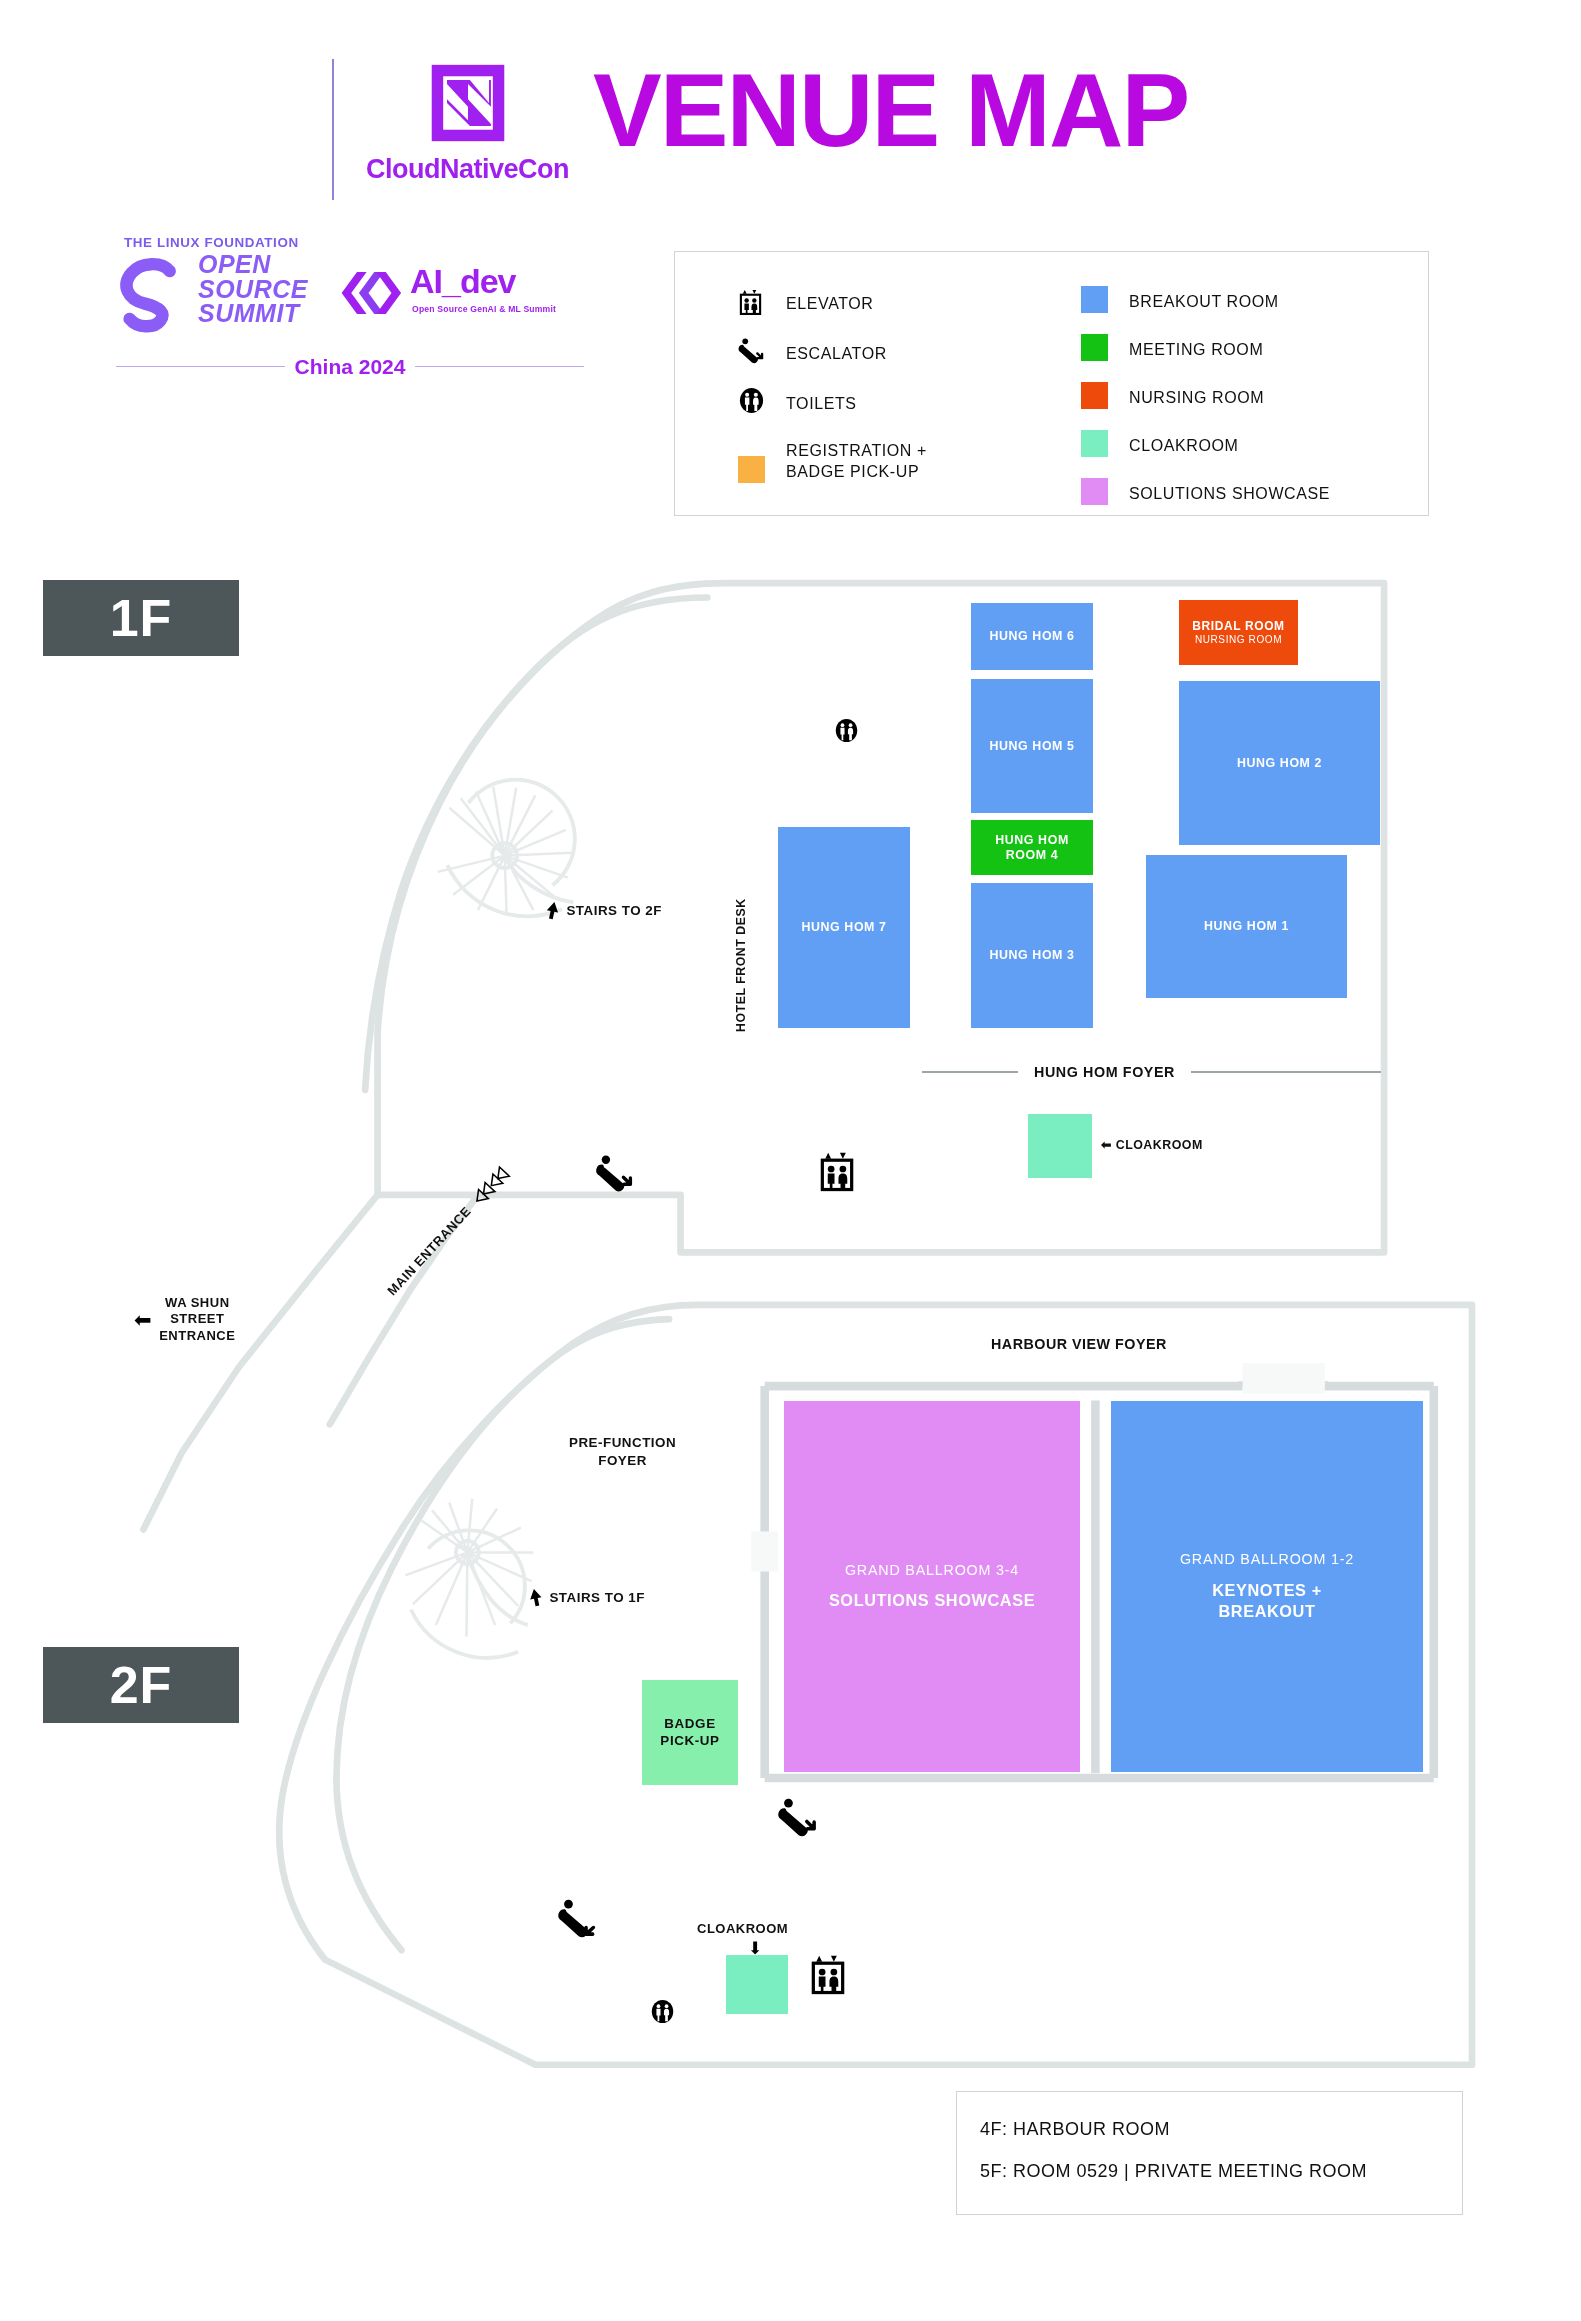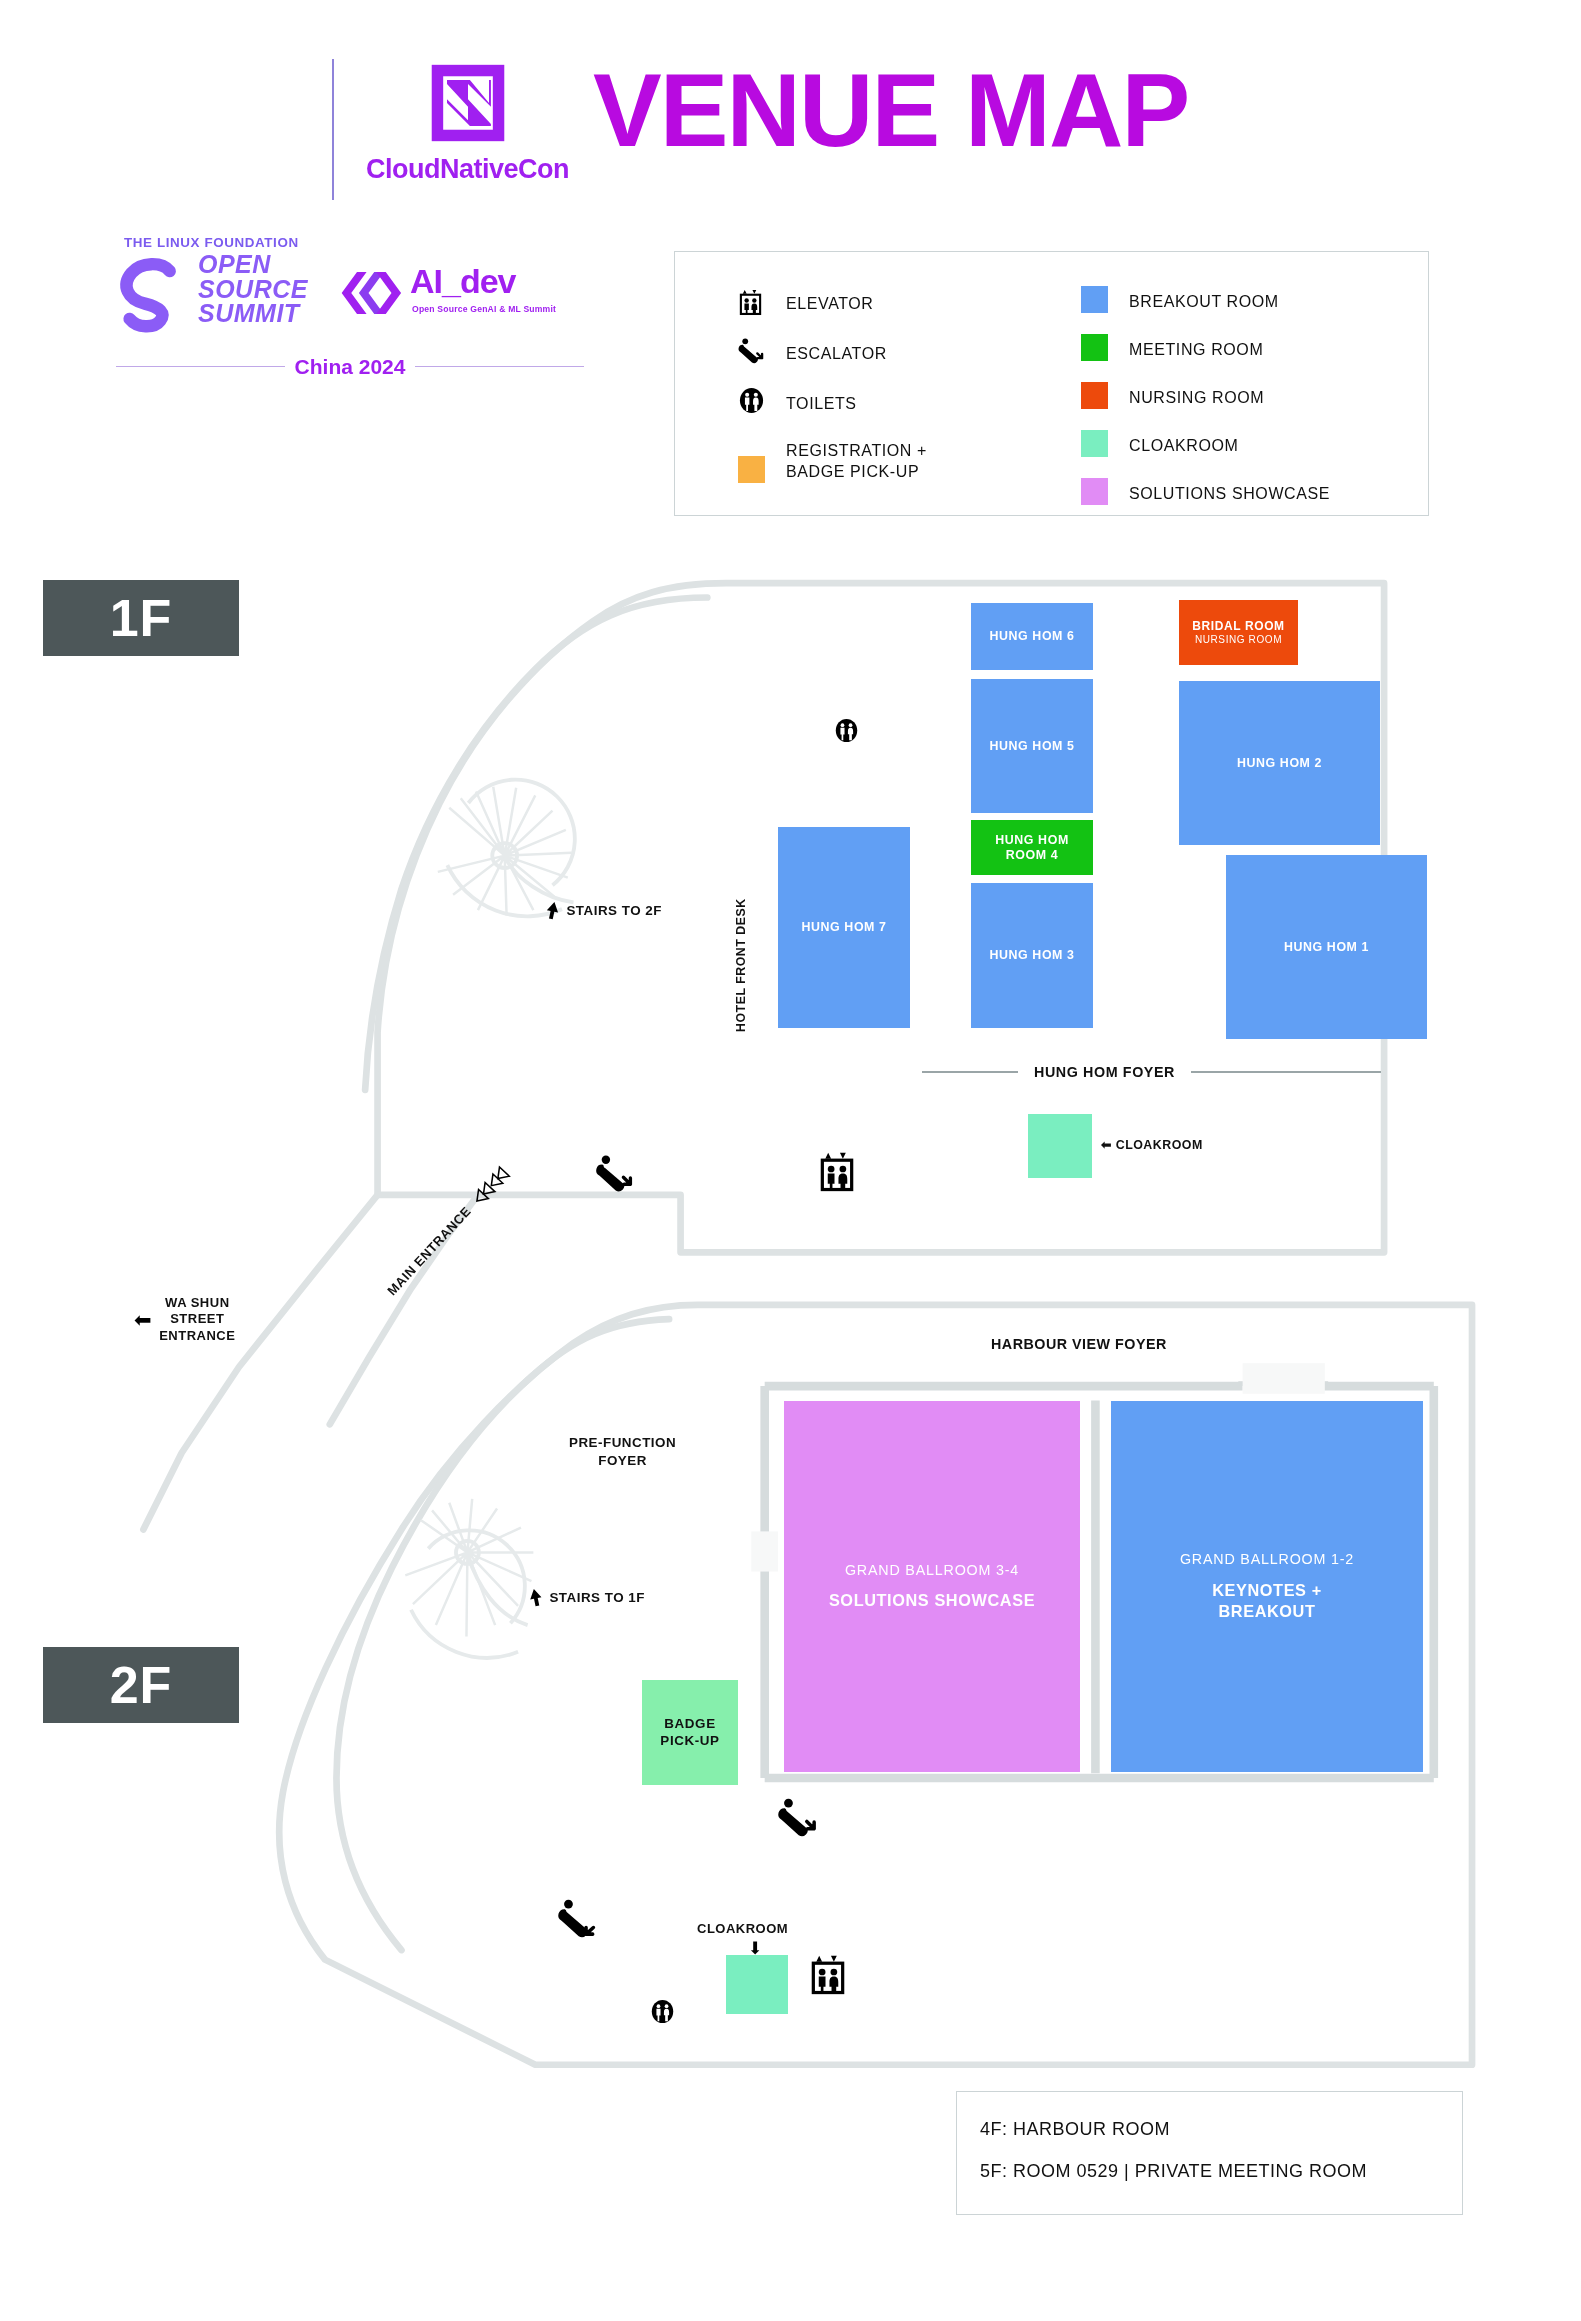--- a/index.html
+++ b/index.html
@@ -297,21 +297,21 @@
 
   <div class="room room-blue" style="left:778px;top:827px;width:132px;height:201px;font-size:12.4px">HUNG HOM 7</div>
 
   <div class="room room-orange" style="left:1179px;top:600px;width:119px;height:65px">
     <div style="font-size:12px;font-weight:700">BRIDAL ROOM</div>
     <div style="font-size:10px;font-weight:400">NURSING ROOM</div>
   </div>
 
   <div class="room room-blue" style="left:1179px;top:681px;width:201px;height:164px;font-size:12.4px">HUNG HOM 2</div>
 
-  <div class="room room-blue" style="left:1226px;top:855px;width:201px;height:184px;font-size:12.4px">HUNG HOM 1</div>
+  <div class="room room-blue" style="left:1146px;top:855px;width:201px;height:143px;font-size:12.4px">HUNG HOM 1</div>
 
   <div class="maplabel rot90" style="left:734px;top:1032px;font-size:12.4px">HOTEL FRONT DESK</div>
 
   <div class="maplabel" style="left:545px;top:900px">
     <svg width="15.3" height="21" style="display:inline-block;vertical-align:-5.7px;margin-right:1.9px" viewBox="0 0 16 22">
       <path d="M8 2 L14 12 L10 12 L10 20 L6 20 L6 12 L2 12 Z" fill="#000" transform="rotate(12 8 11)"></path>
     </svg>
     <span>STAIRS TO 2F</span>
   </div>
 

